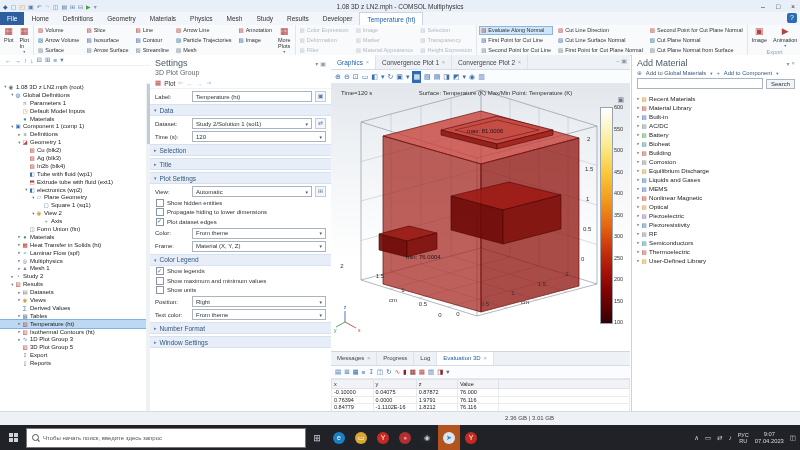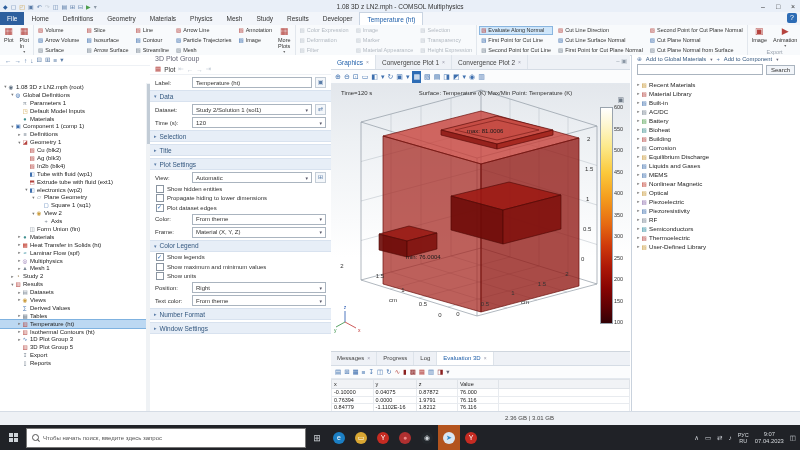--- a/index.html
+++ b/index.html
@@ -564,20 +564,27 @@
     <span class="tic" style="color:#7a8794">▯</span>
     <span>Reports</span>
           </div>
         </div>
       <div class="vscroll">
           <i></i>
         </div>
     </div>
 
     <div class="panel" id="settings">
+      <div class="p-title">
+        <span>Settings</span>
+        <span class="p-corner">
+            <span>▾</span>
+            <span>▣</span>
+          </span>
+      </div>
       <div class="sub">3D Plot Group</div>
       <div class="p-toolbar">
         <span style="color:#b5433e">▦</span>
         <span style="color:#333">Plot</span>
         <span style="color:#c3ccd6">⇤</span>
         <span style="color:#c3ccd6">←</span>
         <span style="color:#c3ccd6">→</span>
         <span style="color:#c3ccd6">⇥</span>
       </div>
       <div class="frow">
@@ -907,20 +914,27 @@
                 <td>1.6576</td>
                 <td>76.116</td>
                 <td></td>
               </tr>
             </tbody>
           </table>
       </div>
     </div>
 
     <div class="panel" id="addmat">
+      <div class="p-title">
+        <span>Add Material</span>
+        <span class="p-corner">
+            <span>▾</span>
+            <span>×</span>
+          </span>
+      </div>
       <div class="am-btns">
         <span style="color:#5b7da8">⊕</span>
         <span>Add to Global Materials</span>
           <span class="dd">▾</span>
         <span style="color:#5b7da8">+</span>
         <span>Add to Component</span>
           <span class="dd">▾</span>
       </div>
       <div class="searchrow">
         <div class="inp"></div>

